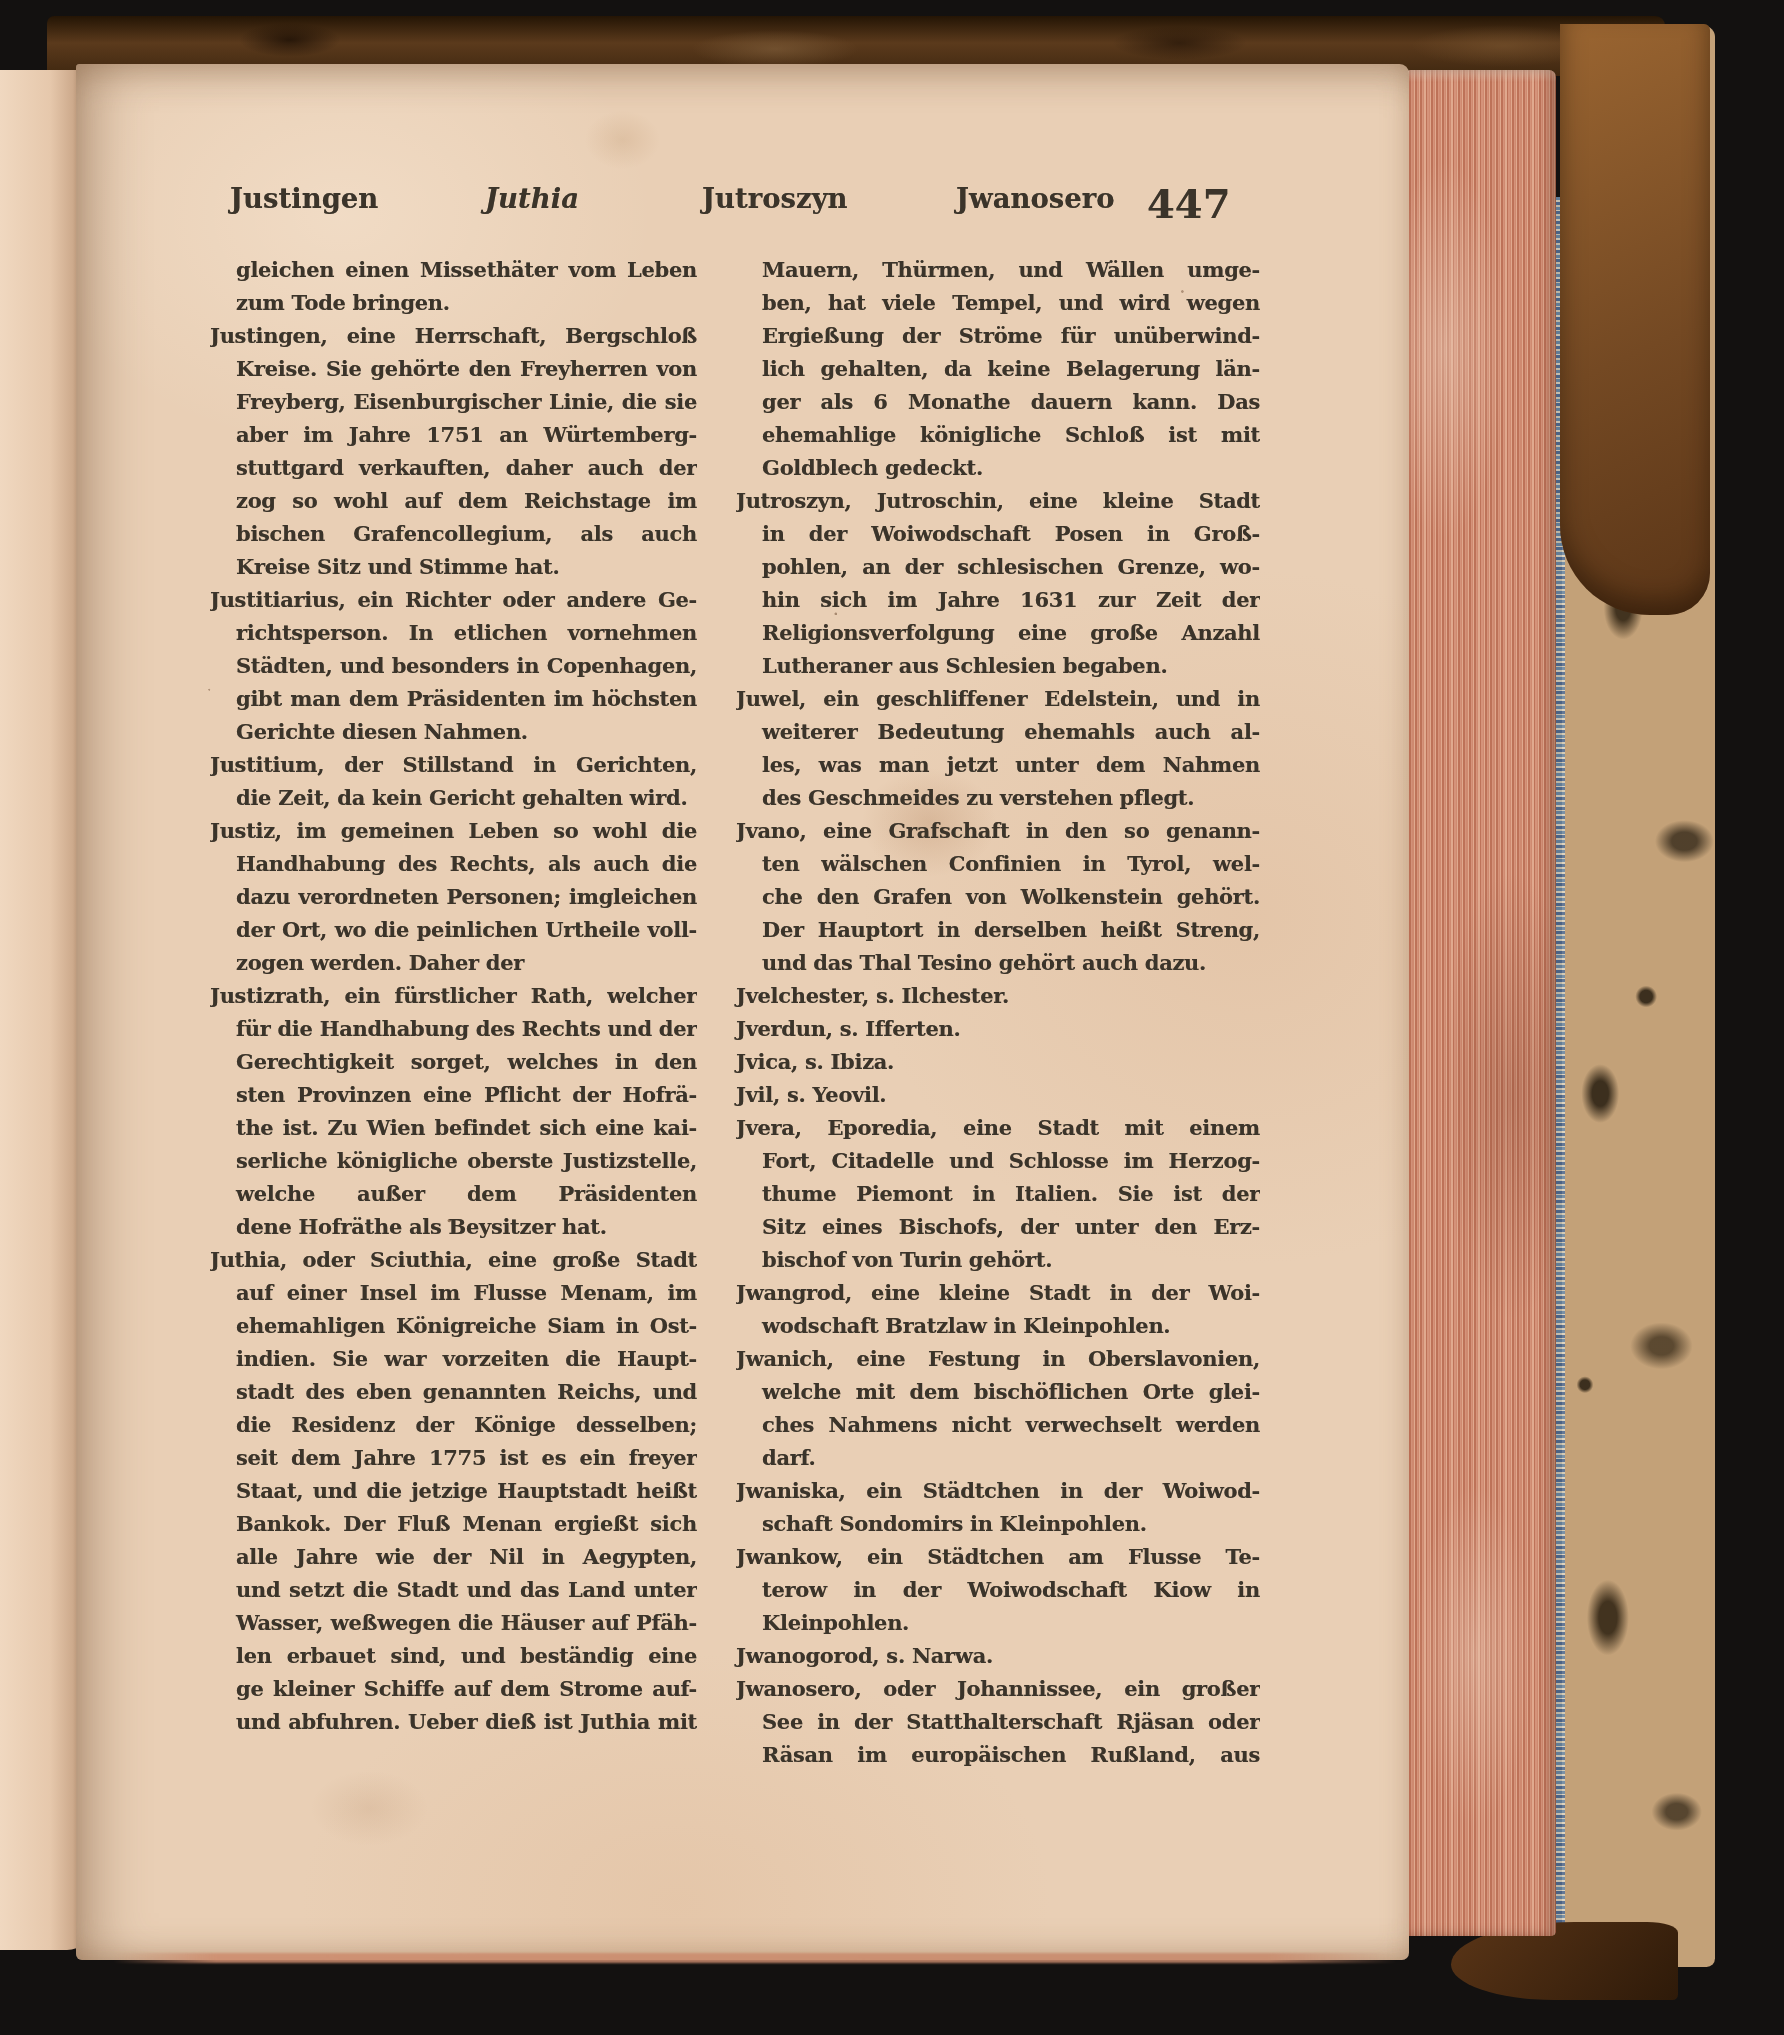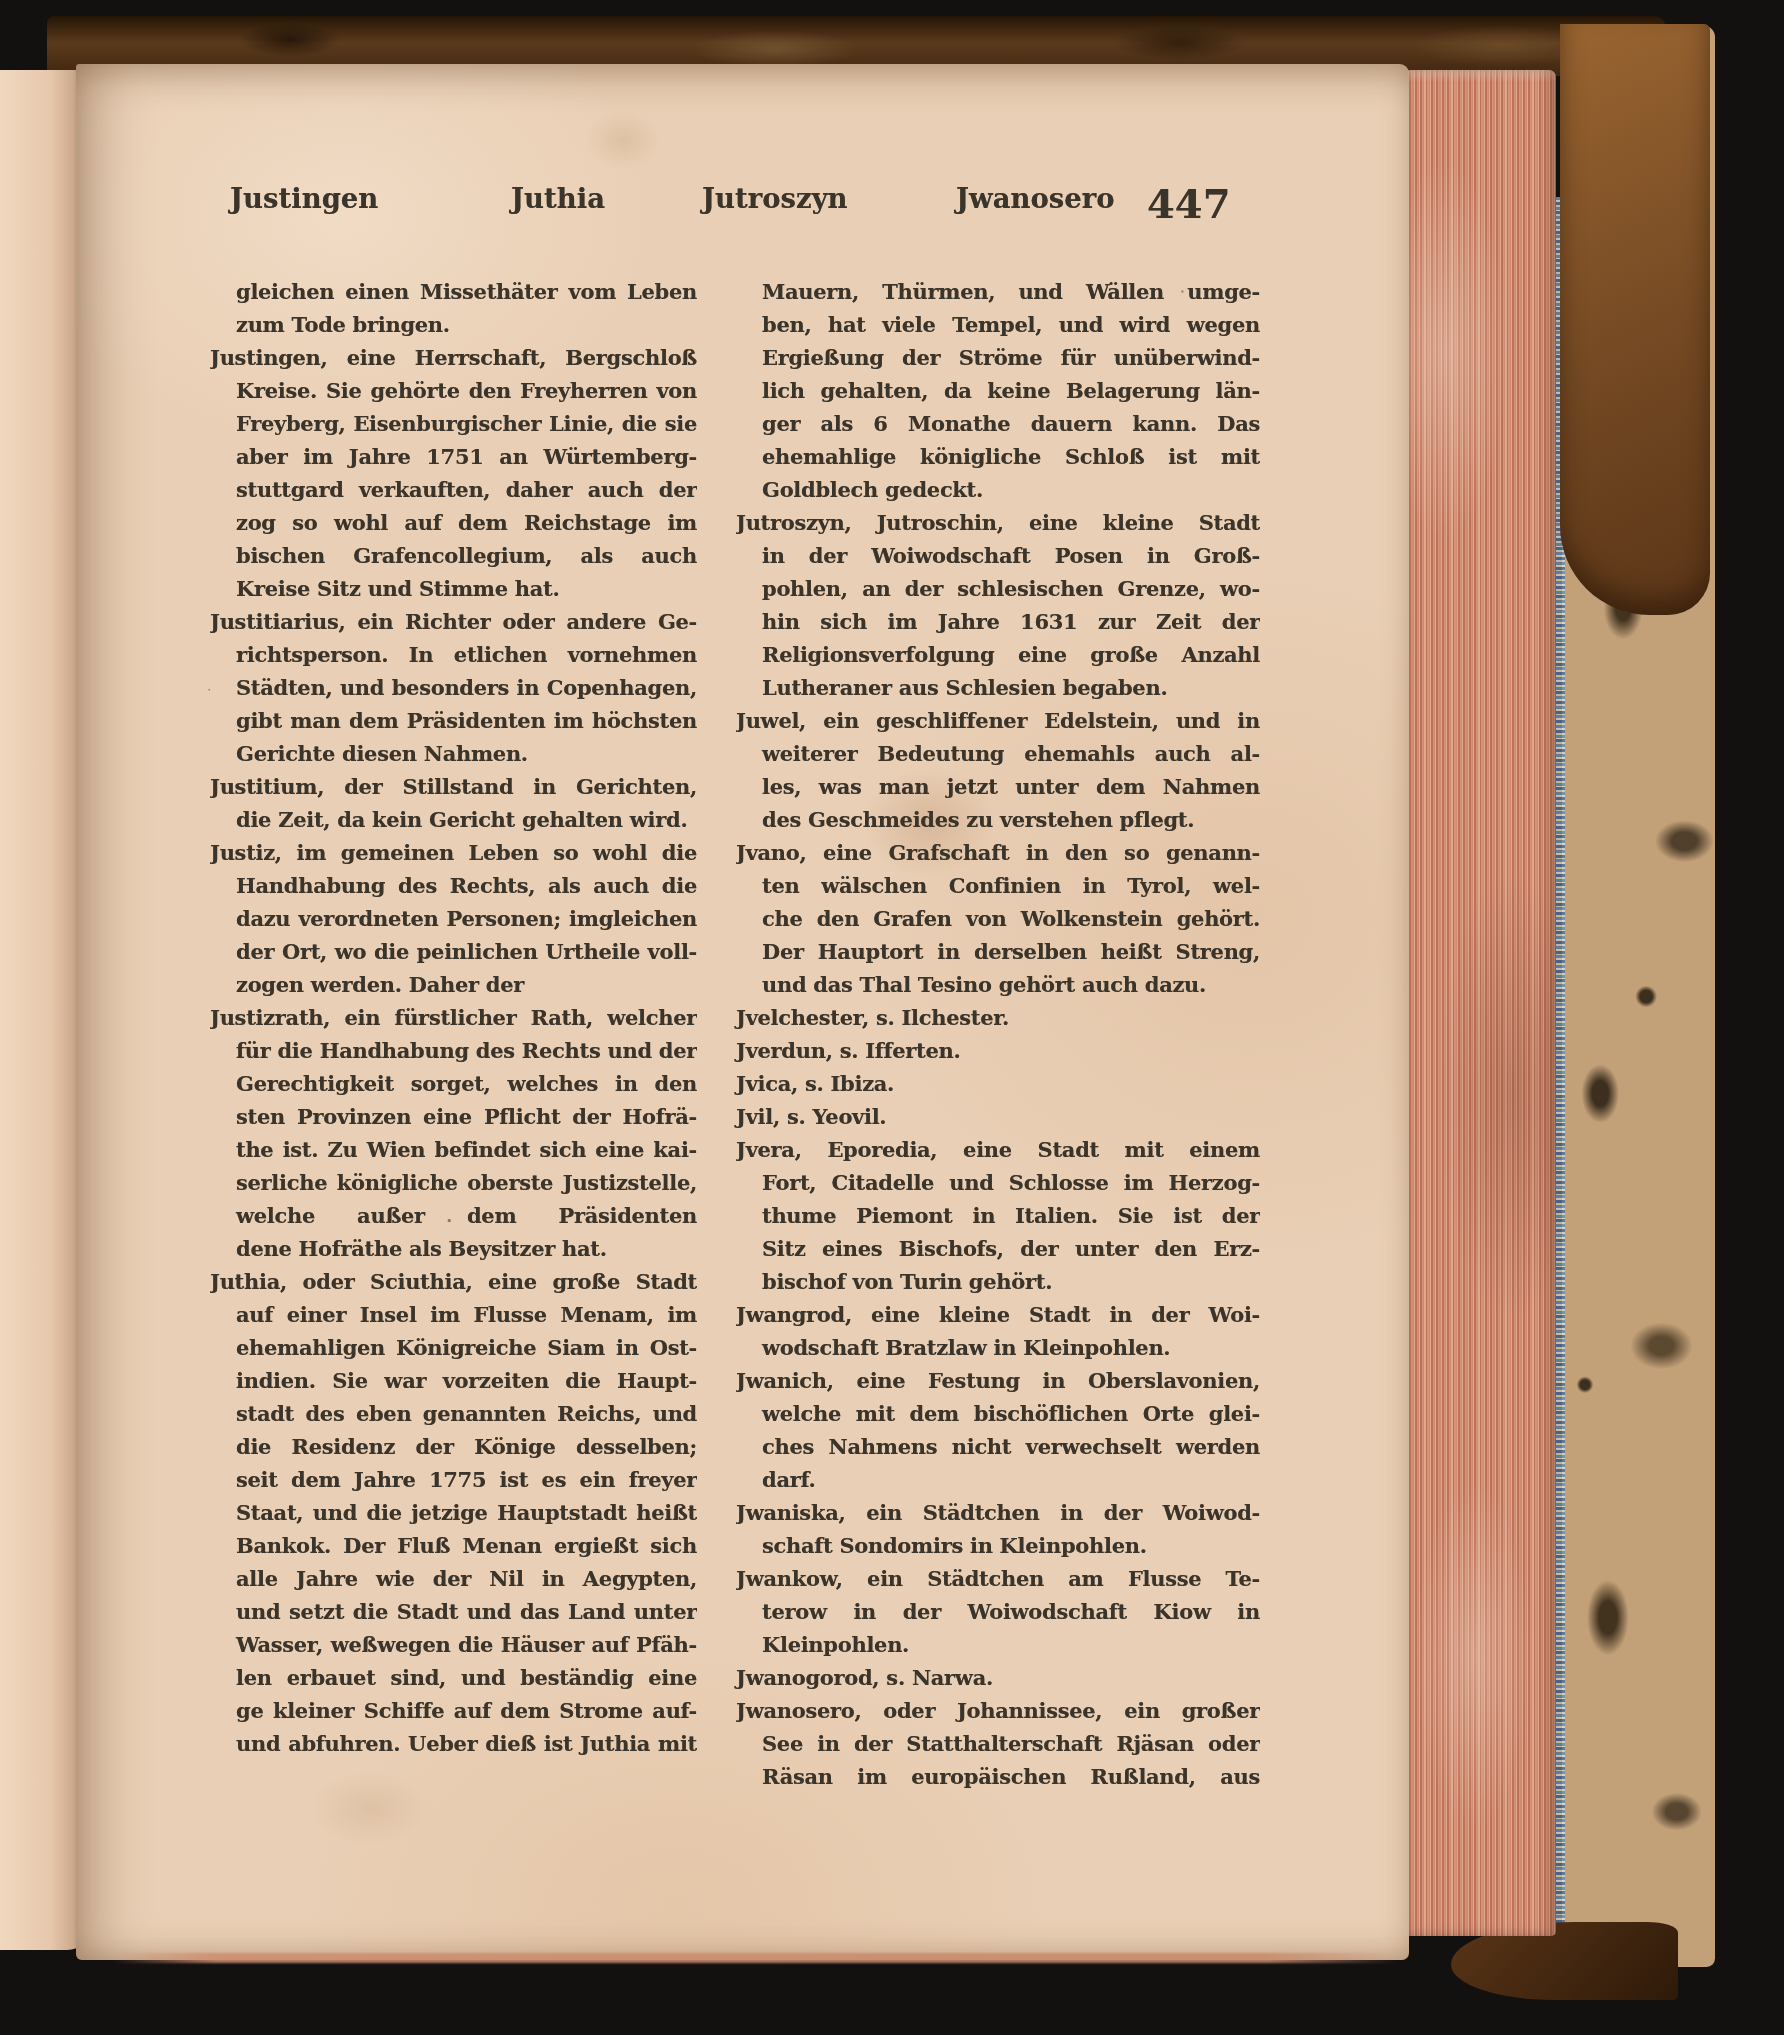--- a/index.html
+++ b/index.html
@@ -81,24 +81,24 @@
                inset 0 27px 36px -18px rgba(120,85,55,.35),
                inset 0 -18px 30px -15px rgba(140,95,60,.3);}
   .bottom-edge{position:absolute;left:113px;top:1953px;width:1284px;height:9.6px;z-index:7;
     background:linear-gradient(90deg,transparent,#cf8d6f 8%,#c98b6d 90%,transparent);
     filter:blur(1.2px);opacity:.85;}
 
   
   .text-layer{position:absolute;left:0;top:0;width:1784px;height:2035px;z-index:8;color:#3b342a;}
   .kw,.page-number{position:absolute;font-weight:bold;font-size:27.5px;white-space:nowrap;
     text-shadow:0 0 0.6px rgba(59,52,42,.55);}
-  .kw0{left:230px;top:182px;} .kw1{left:511px;top:182px;}
+  .kw0{left:230px;top:182px;} .kw1{left:485px;top:182px;font-style:italic;}
   .kw2{left:702px;top:182px;} .kw3{left:956px;top:182px;}
   .page-number{left:1147px;top:180px;font-size:40px;}
-  .col{position:absolute;top:253px;margin-top:22px;}
+  .col{position:absolute;top:253px;}
   #col-left{left:210px;width:487px;}
   #col-right{left:736px;width:524px;}
   .line{height:33px;line-height:33px;font-size:21px;font-weight:bold;white-space:nowrap;
     padding-left:26px;letter-spacing:-0.3px;text-shadow:0 0 0.6px rgba(59,52,42,.5);}
   .line.entry{padding-left:0;}
   .line.fill{white-space:normal;text-align:justify;text-align-last:justify;overflow:hidden;}
 </style>
 </head>
 <body>
 

